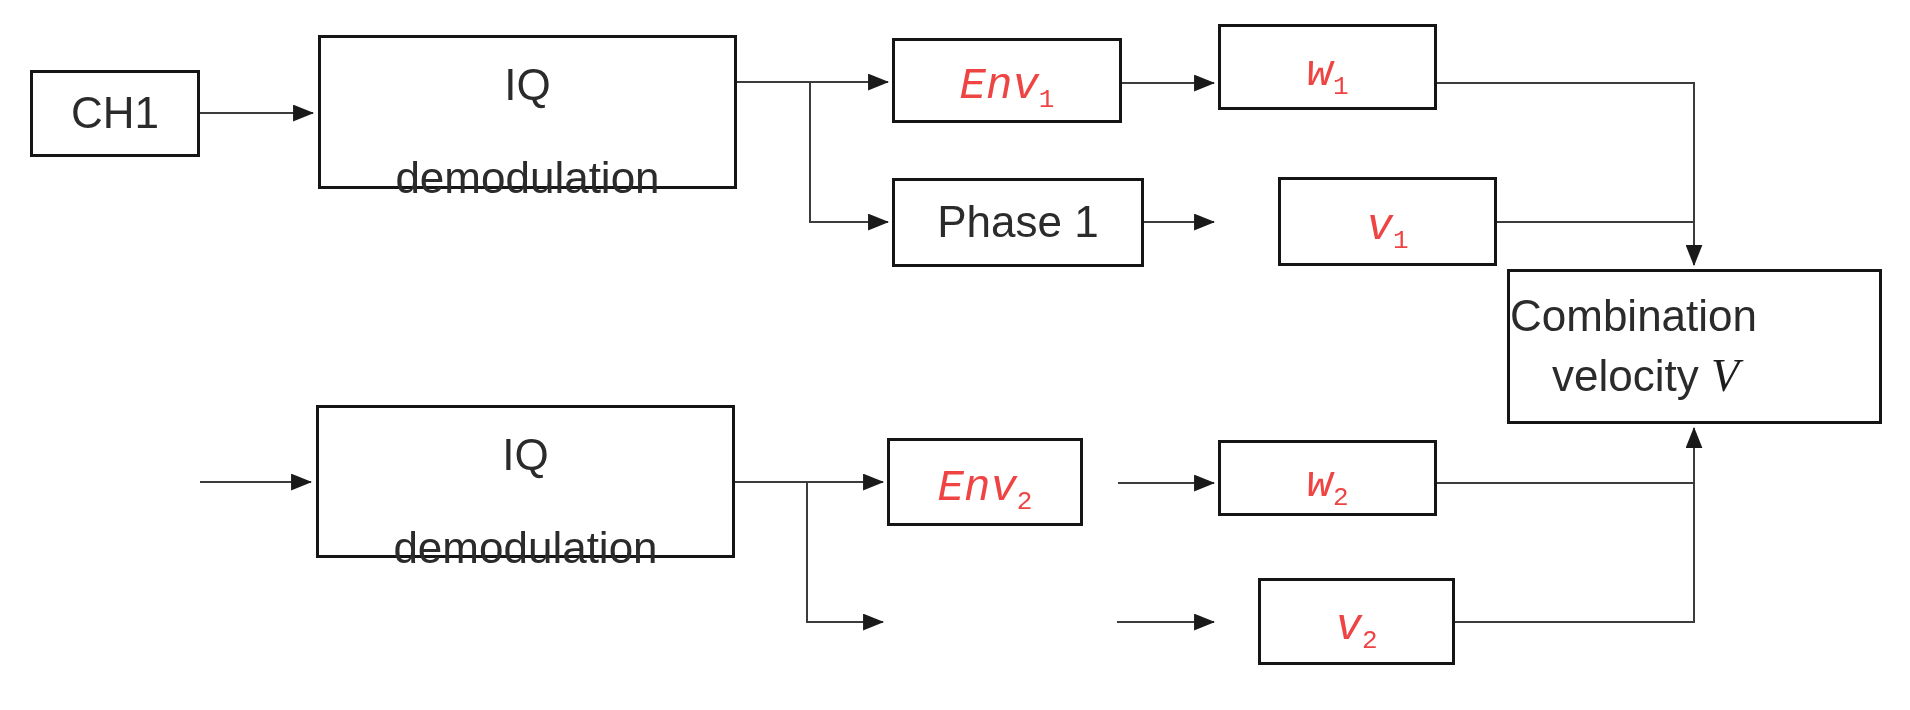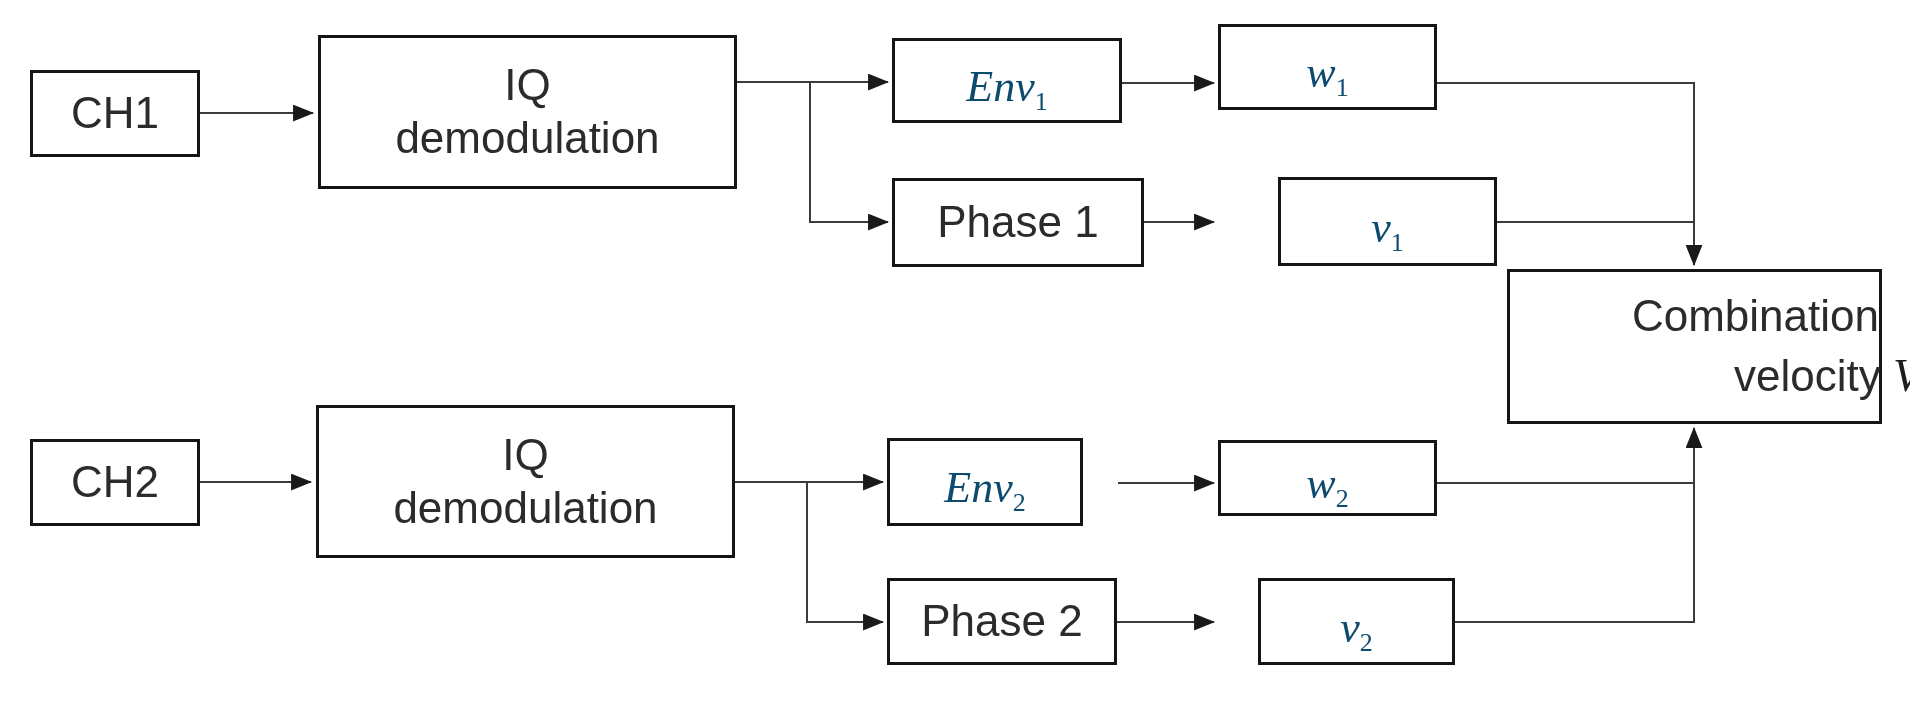--- a/index.html
+++ b/index.html
@@ -37,38 +37,39 @@
     line-height: 1.2;
     color: #2b2b2b;
     white-space: nowrap;
   }
   .two-line {
     flex-direction: column;
   }
   .two-line .line {
     display: block;
     text-align: right;
+    margin-top: 40px;
   }
   .math {
-    font-family: Liberation Serif, serif;
+    font-family: Liberation Mono, monospace;
     font-style: italic;
     font-size: 44px;
-    color: #0c4a6e;
+    color: #ef4444;
     white-space: nowrap;
     margin-top: 11px;
   }
   .math sub {
     font-style: normal;
     font-size: 26px;
     line-height: 0;
     vertical-align: -0.35em;
   }
   .comb-text {
     width: 100%;
-    text-align: right;
+    text-align: left;
   }
   .comb-line2 {
     position: relative;
     left: 42px;
     margin-top: 6px;
   }
   .vvar {
     font-family: "Liberation Serif", serif;
     font-style: italic;
     font-size: 46px;
@@ -100,45 +101,39 @@
     <polyline points="807,482 807,622 883,622" fill="none" stroke="#3c3c3c" stroke-width="2" marker-end="url(#arrow)"></polyline>
     <polyline points="1118,483 1214,483" fill="none" stroke="#3c3c3c" stroke-width="2" marker-end="url(#arrow)"></polyline>
     <polyline points="1117,622 1214,622" fill="none" stroke="#3c3c3c" stroke-width="2" marker-end="url(#arrow)"></polyline>
     <polyline points="1437,622 1694,622 1694,428" fill="none" stroke="#3c3c3c" stroke-width="2" marker-end="url(#arrow)"></polyline>
     <polyline points="1437,483 1694,483" fill="none" stroke="#3c3c3c" stroke-width="2"></polyline>
   </svg>
 
   <div class="node" style="left:30px;top:70px;width:170px;height:87px">
     <span class="sans">CH1</span>
   </div>
-  <div class="node" style="left:30px;top:439px;width:170px;height:87px">
-    <span class="sans">CH2</span>
-  </div>
 
   <div class="node two-line" style="left:318px;top:35px;width:419px;height:154px">
     <span class="sans line">IQ</span>
     <span class="sans line">demodulation</span>
   </div>
   <div class="node two-line" style="left:316px;top:405px;width:419px;height:153px">
     <span class="sans line">IQ</span>
     <span class="sans line">demodulation</span>
   </div>
 
   <div class="node" style="left:892px;top:38px;width:230px;height:85px">
     <span class="math"><span>Env</span><sub>1</sub></span>
   </div>
   <div class="node" style="left:892px;top:178px;width:252px;height:89px">
     <span class="sans">Phase 1</span>
   </div>
 
   <div class="node" style="left:887px;top:438px;width:196px;height:88px">
     <span class="math"><span>Env</span><sub>2</sub></span>
-  </div>
-  <div class="node" style="left:887px;top:578px;width:230px;height:87px">
-    <span class="sans">Phase 2</span>
   </div>
 
   <div class="node" style="left:1218px;top:24px;width:219px;height:86px">
     <span class="math"><span>w</span><sub>1</sub></span>
   </div>
   <div class="node" style="left:1278px;top:177px;width:219px;height:89px">
     <span class="math"><span>v</span><sub>1</sub></span>
   </div>
 
   <div class="node" style="left:1218px;top:440px;width:219px;height:76px">

